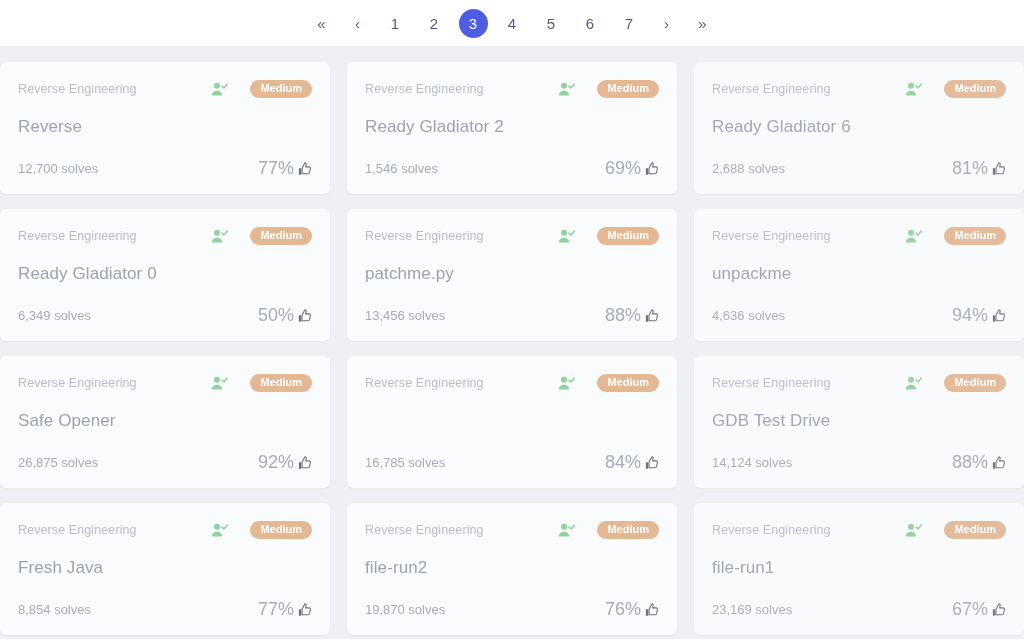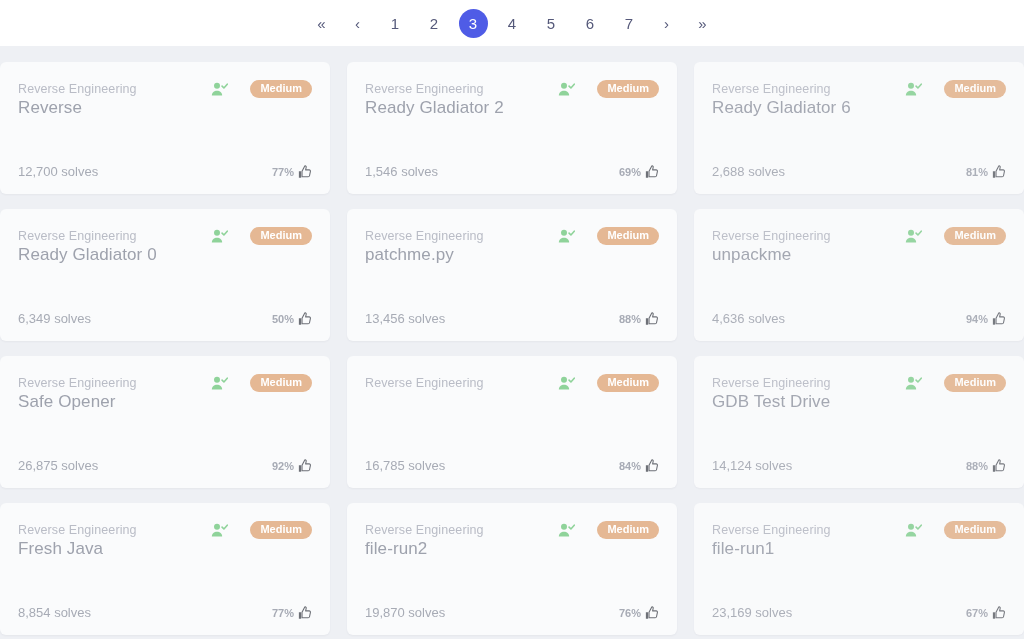--- a/index.html
+++ b/index.html
@@ -132,20 +132,21 @@
     color: #ffffff;
     font-size: 11px;
     font-weight: bold;
     border-radius: 10px;
     padding: 3px 10px 4px 10px;
     line-height: 1;
     white-space: nowrap;
   }
 
   .card-title {
+    margin-top: 19px;
     font-size: 17px;
     color: #9ea2ad;
     white-space: nowrap;
     overflow: hidden;
     text-overflow: ellipsis;
     letter-spacing: 0.1px;
   }
 
   .card-footer {
     position: absolute;
@@ -161,24 +162,23 @@
   .solve-count {
     font-size: 13px;
     color: #a7abb5;
     white-space: nowrap;
   }
 
   .rating {
     display: flex;
     align-items: center;
     gap: 4px;
-    font-size: 11px;
+    font-size: 18px;
     color: #a7abb5;
     white-space: nowrap;
-    font-weight: bold;
   }
 
   .thumb-icon {
     width: 14px;
     height: 14px;
     display: block;
   }
 </style>
 </head>
 <body>

